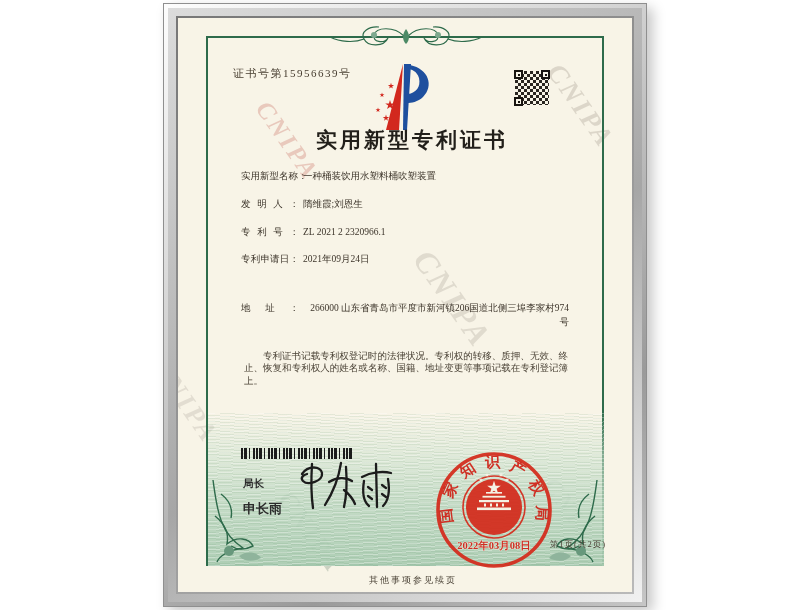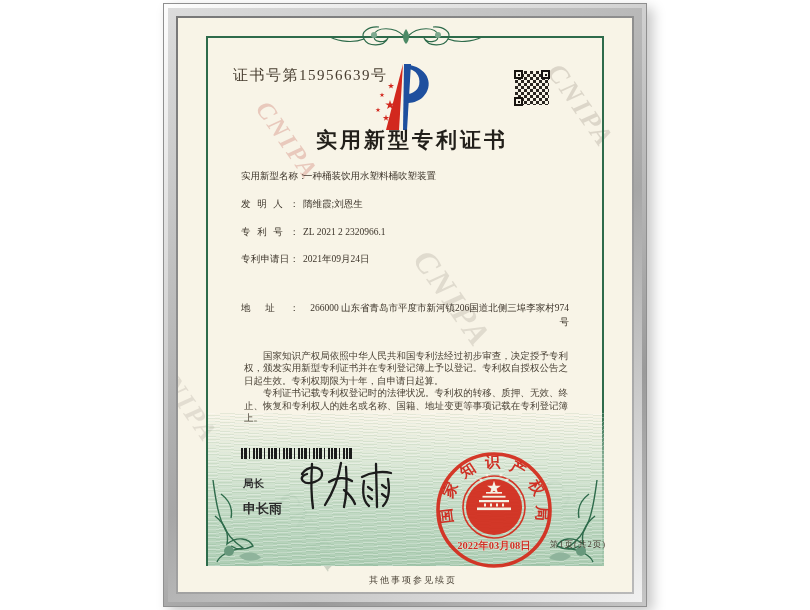--- a/index.html
+++ b/index.html
@@ -24,21 +24,21 @@
        linear-gradient(180deg, rgba(210,230,211,0) 0%, rgba(203,225,205,.55) 28%, rgba(186,214,191,.85) 62%, rgba(170,204,178,.95) 100%);}
   .ornament{position:absolute;left:148px;top:5px;z-index:2;}
   .corner{position:absolute;z-index:2;}
   .corner.left{left:31px;top:460px;}
   .corner.right{right:31px;top:460px;transform:scaleX(-1);}
   
   .wm{position:absolute;z-index:1;font-family:"Liberation Serif", serif;font-weight:bold;
       font-style:italic;letter-spacing:3px;transform:rotate(55deg);transform-origin:left top;
       pointer-events:none;}
   
-  .cert-no{position:absolute;left:55px;top:48px;z-index:3;font-size:15px;letter-spacing:1.5px;color:#463c2f;text-align:right;}
+  .cert-no{position:absolute;left:55px;top:48px;z-index:3;font-size:11px;letter-spacing:1.5px;color:#463c2f;text-align:right;}
   .logo{position:absolute;left:194px;top:44px;z-index:3;}
   .qr{position:absolute;left:336px;top:52px;width:36px;height:36px;z-index:3;background:#f8f4e7;}
   .qr .dots{position:absolute;inset:1px;
       background:repeating-conic-gradient(#181410 0% 25%, transparent 0% 50%);
       background-size:6px 6px;opacity:.92;}
   .qr .finder{position:absolute;width:9px;height:9px;border:2px solid #181410;background:#f8f4e7;box-sizing:border-box;}
   .qr .finder::after{content:"";position:absolute;left:1.5px;top:1.5px;width:2px;height:2px;background:#181410;}
   .qr .tl{left:0;top:0;} .qr .tr{right:0;top:0;} .qr .bl{left:0;bottom:0;}
   .title{position:absolute;left:0;right:0;top:108px;z-index:3;text-align:center;
          font-size:21px;font-weight:bold;letter-spacing:3px;color:#221f1a;padding-left:14px;}
@@ -147,21 +147,20 @@
             <span class="lbl">专利号：</span><span class="val">ZL 2021 2 2320966.1</span>
           </div>
           <div class="f-row" style="top:235px;">
             <span class="lbl">专利申请日：</span><span class="val">2021年09月24日</span>
           </div>
           <div class="f-row" style="top:284px;">
             <span class="lbl">地址：</span><span class="val wrap">266000 山东省青岛市平度市新河镇206国道北侧三埠李家村974号</span>
           </div>
 
           <div class="paras">
-            <p>国家知识产权局依照中华人民共和国专利法经过初步审查，决定授予专利权，颁发实用新型专利证书并在专利登记簿上予以登记。专利权自授权公告之日起生效。专利权期限为十年，自申请日起算。</p>
             <p>专利证书记载专利权登记时的法律状况。专利权的转移、质押、无效、终止、恢复和专利权人的姓名或名称、国籍、地址变更等事项记载在专利登记簿上。</p>
           </div>
 
           <div class="barcode"></div>
           <div class="signer-title">局长</div>
           <div class="signer-name">申长雨</div>
 
           <svg class="signature" width="110" height="60" viewBox="0 0 110 60">
             <g stroke="#1c1c1c" stroke-width="2.3" fill="none" stroke-linecap="round" stroke-linejoin="round">
               <path d="M16,8 C15,24 15,38 17,52"></path>

